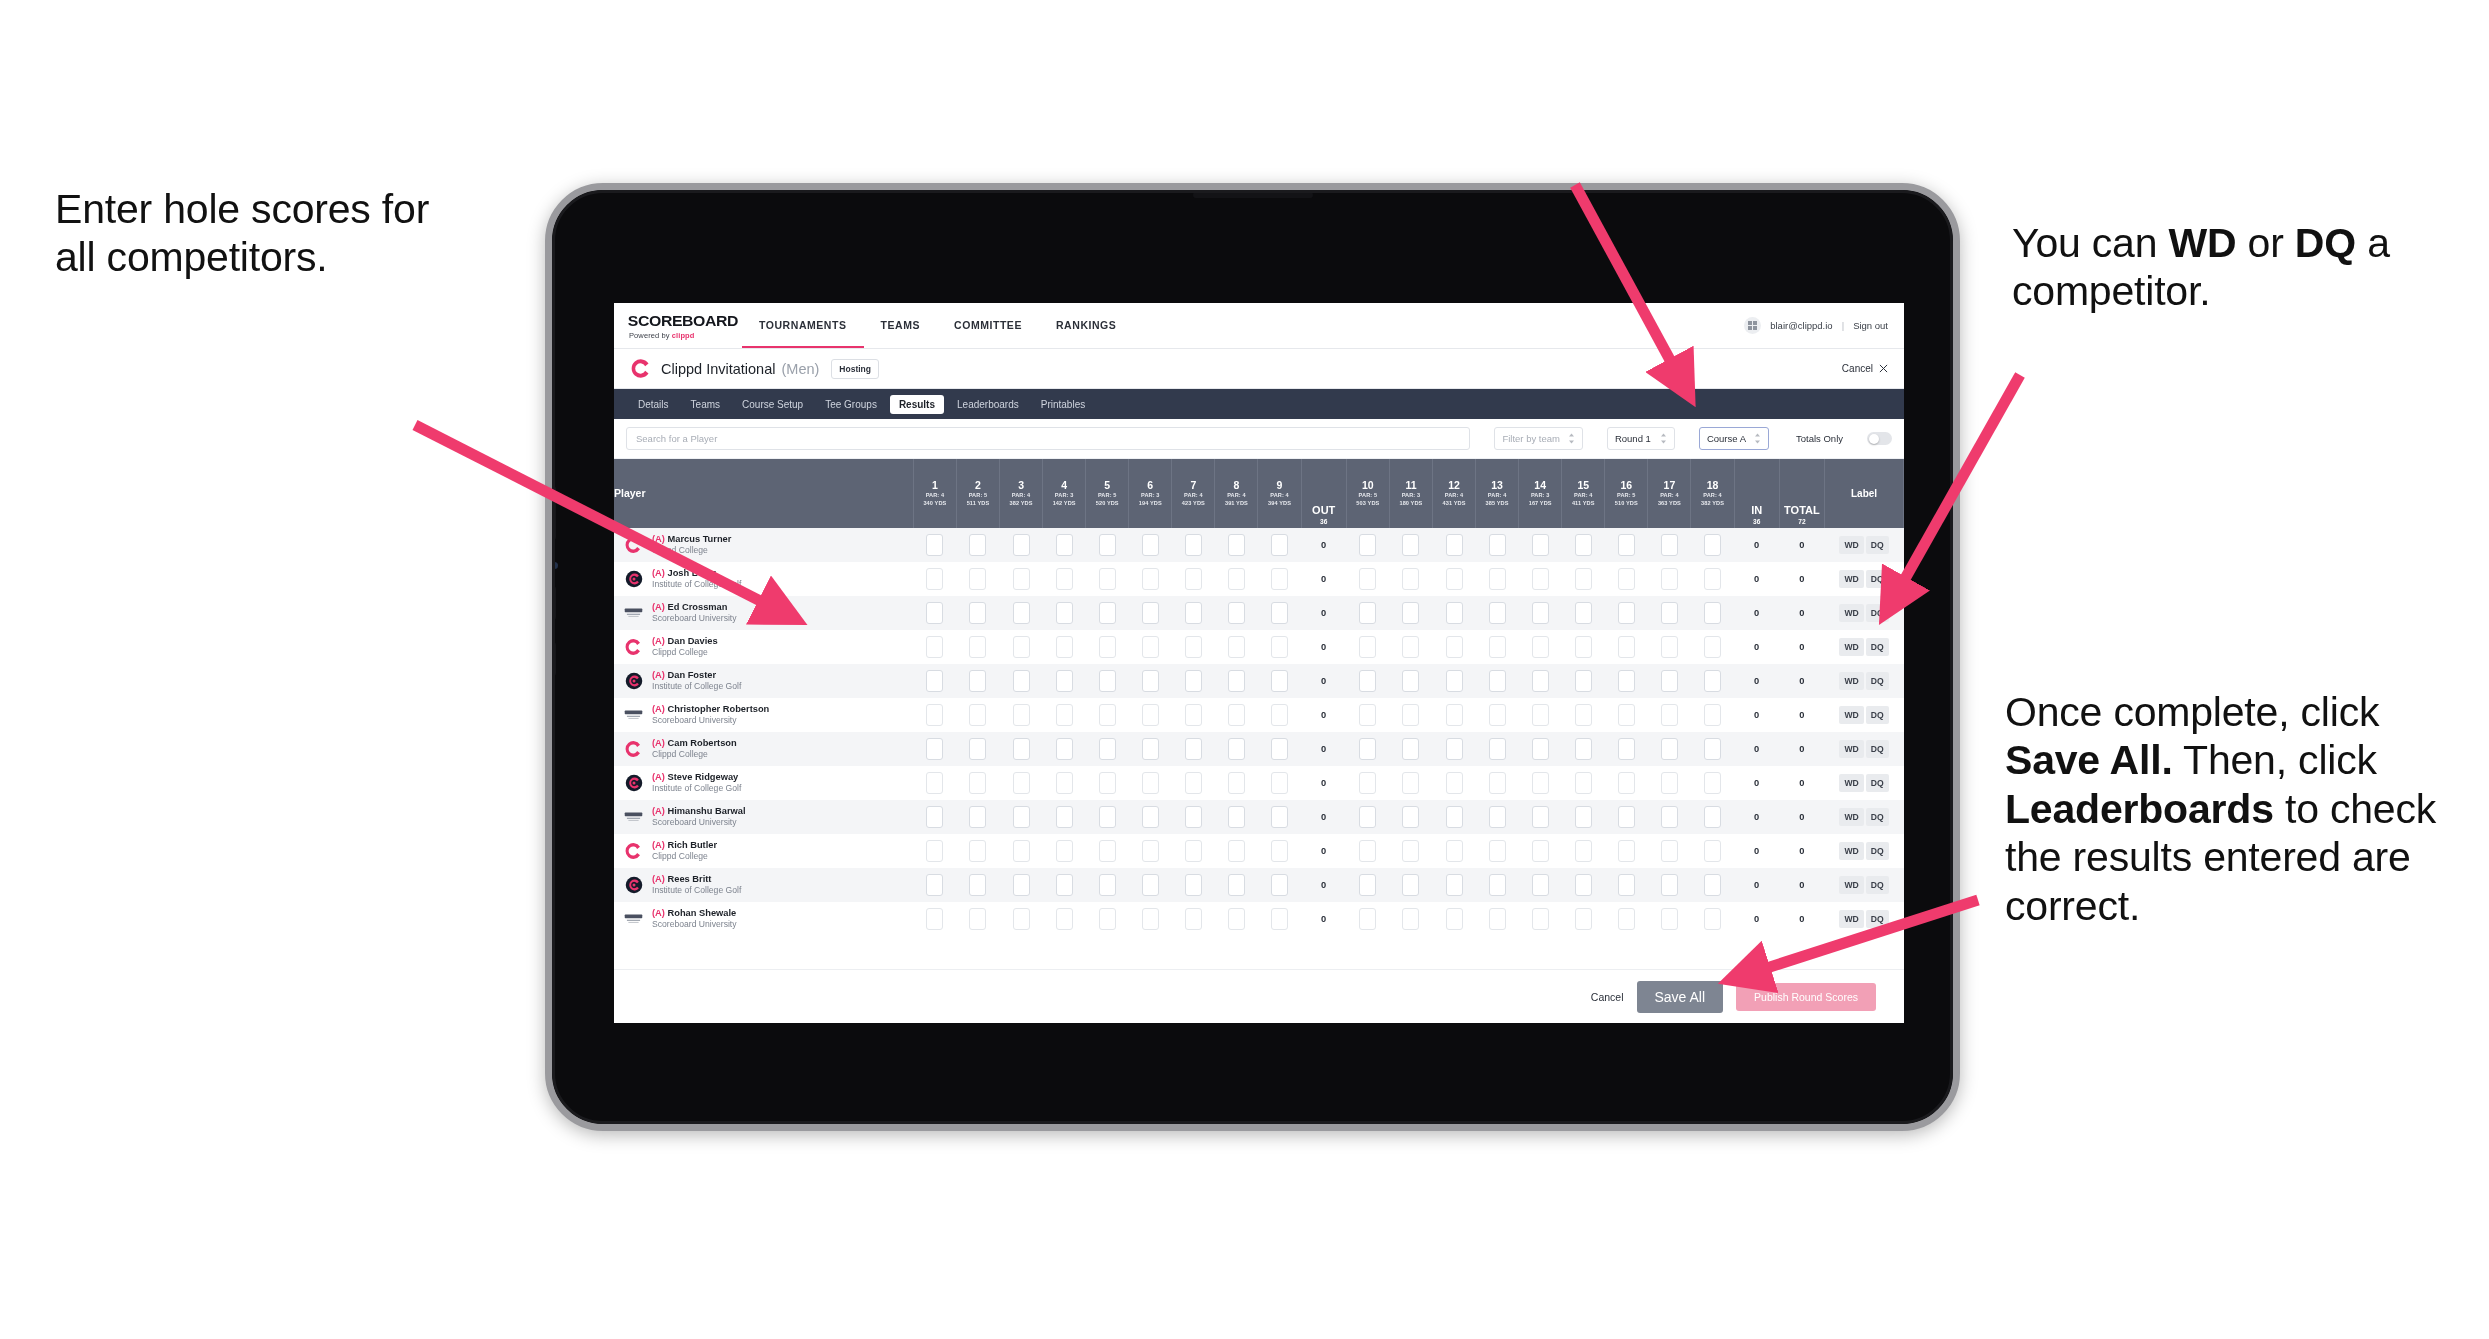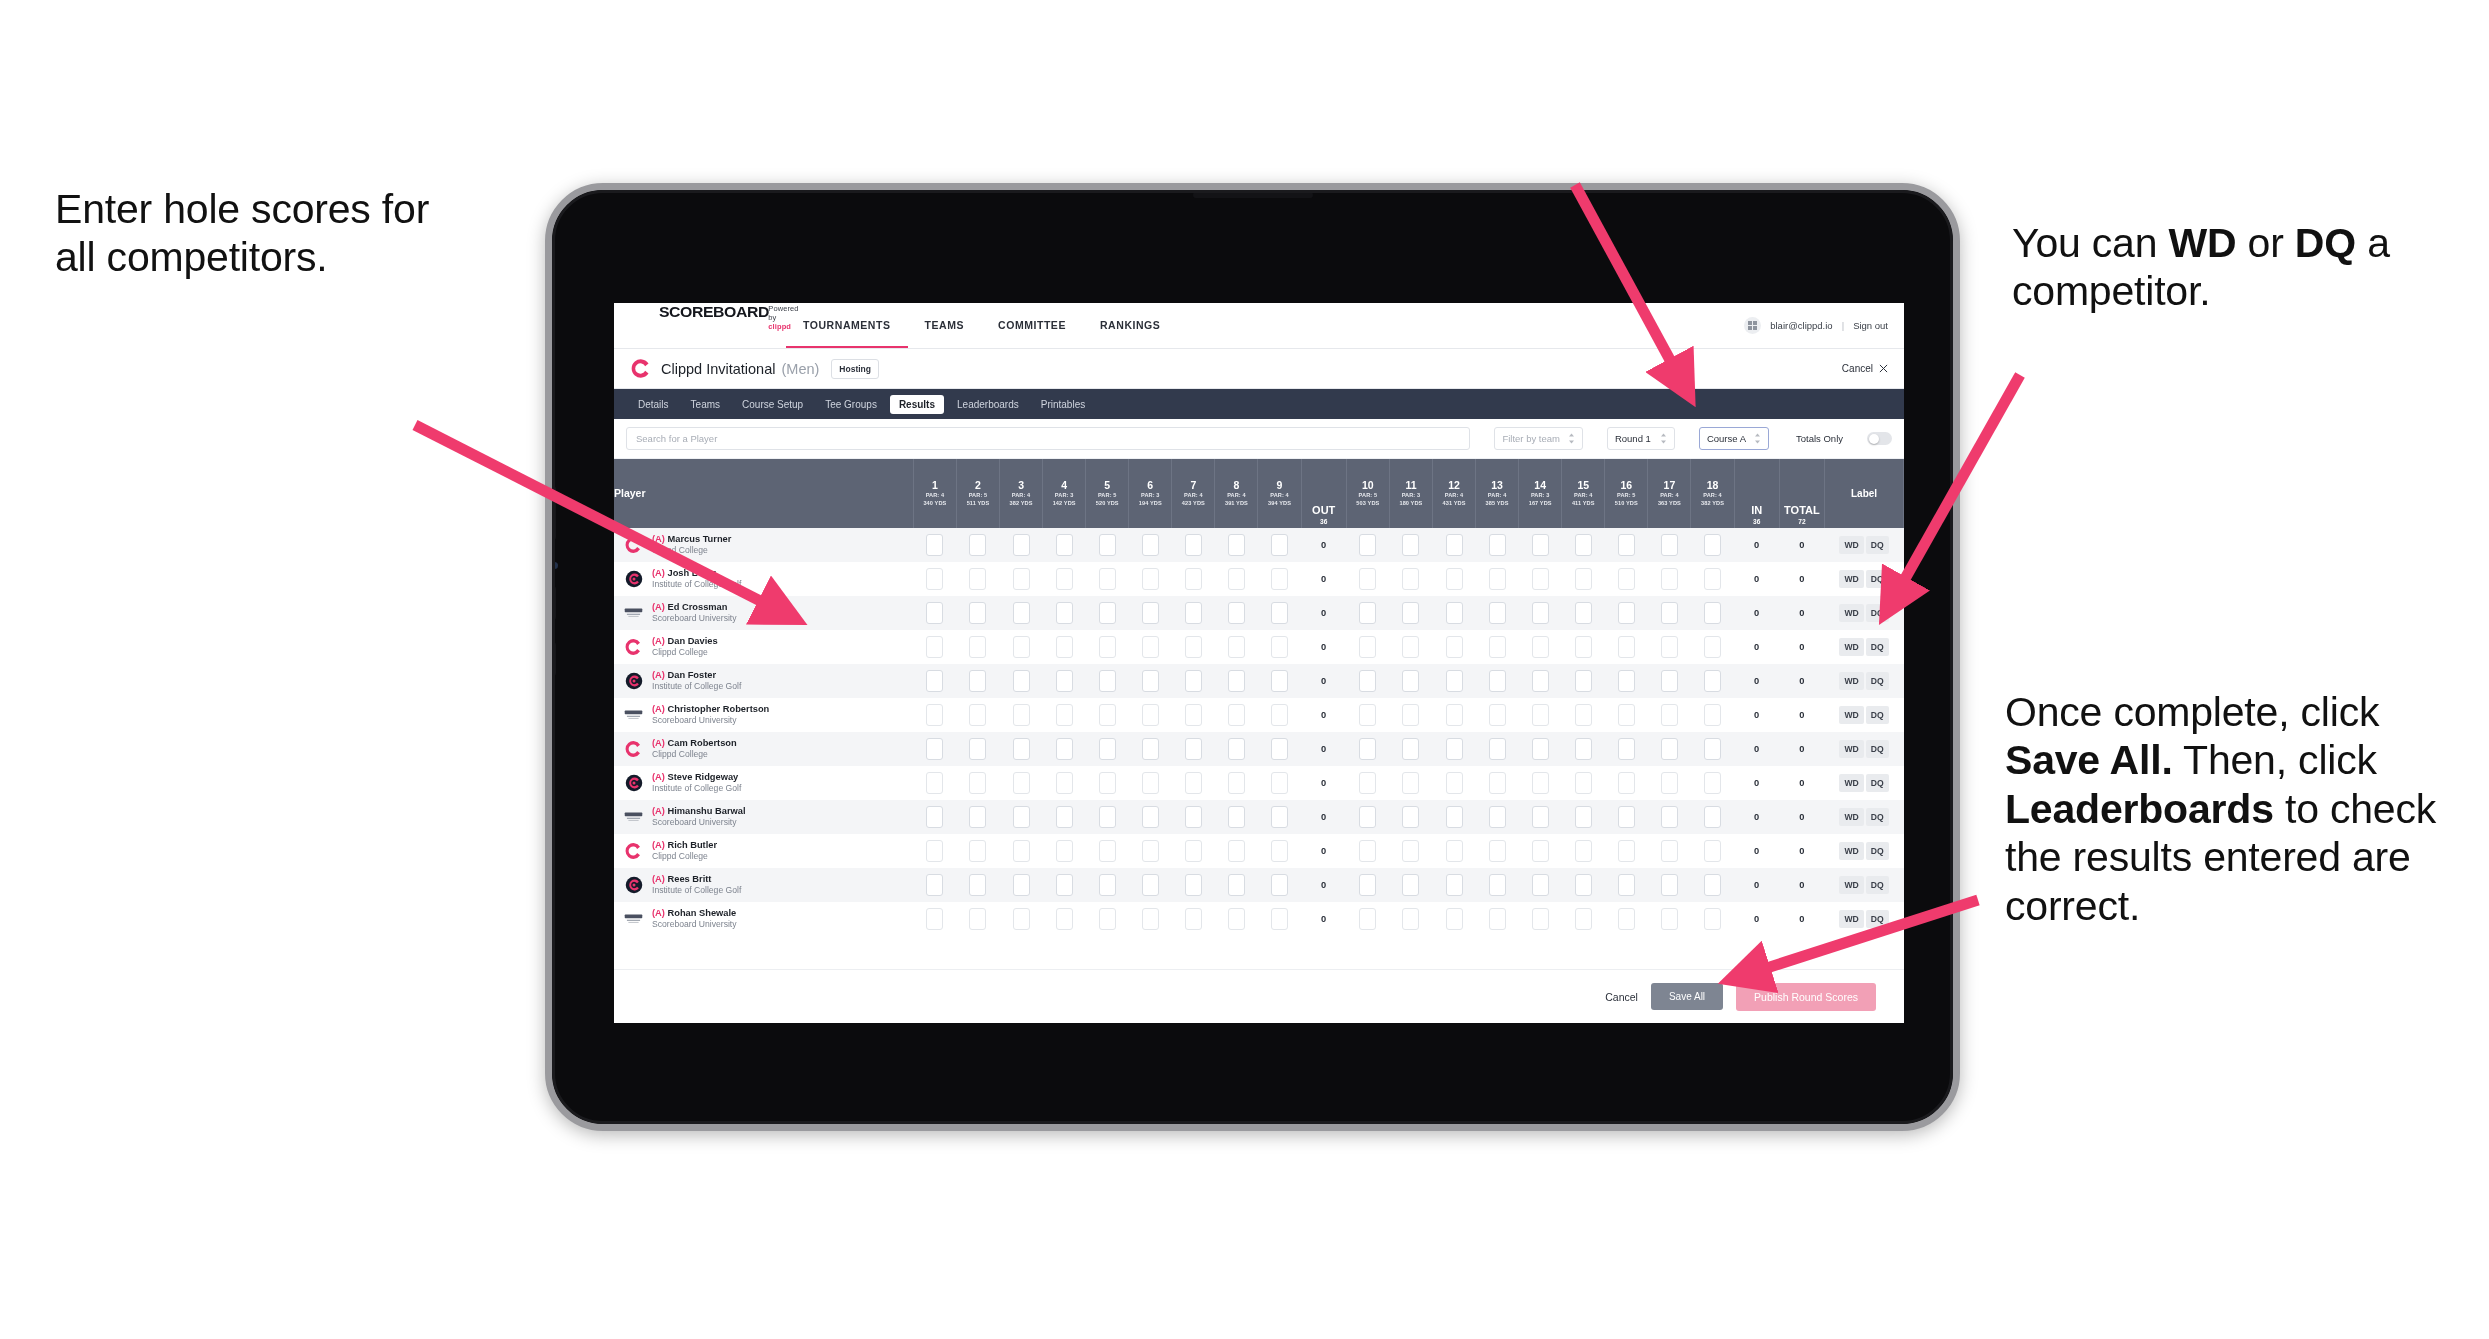--- a/index.html
+++ b/index.html
@@ -59,21 +59,21 @@
     background: #ffffff;
     overflow: hidden;
     display: flex; flex-direction: column;
   }
 
   
   .topnav {
     height: 46px; background:#fff; display:flex; align-items:stretch;
     border-bottom:1px solid #e6e8ec; flex:0 0 auto;
   }
-  .brand { width:128px; display:flex; flex-direction:row; justify-content:center; padding-left:15px;margin-left:44px; }
+  .brand { width:128px; display:flex; flex-direction:column; justify-content:center; padding-left:15px; }
   .brand .b1 {
     font-family:"Liberation Sans", sans-serif;
     font-weight:700; font-size:15.5px; letter-spacing:-0.4px; color:#14161c;
     transform:scaleX(1.02);
   }
   .brand .b2 { font-size:7.5px; color:#3b3f48; margin-top:1px; letter-spacing:.1px;}
   .brand .b2 em { font-style:normal; color:#e8336d; font-weight:700; }
   .topnav-items { display:flex; align-items:stretch; }
   .tn-item {
     display:flex; align-items:center; padding:0 17px;
@@ -182,21 +182,21 @@
     border:none; border-radius:2px; padding:5px 5px; cursor:pointer; line-height:1;
   }
 
   
   .footer {
     height:54px; background:#fff; border-top:1px solid #eceef1;
     display:flex; align-items:center; justify-content:flex-end; gap:13px; padding:0 28px; flex:0 0 auto;
   }
   .btn-cancel { font-size:10.5px; color:#2b303a; background:none; border:none; cursor:pointer; font-family:"Liberation Sans", sans-serif;}
   .btn-save {
-    font-size:10px; color:#fff; background:#7e8592; border:none; border-radius:3px;
+    font-size:14px; color:#fff; background:#7e8592; border:none; border-radius:3px;
     padding:8px 18px; cursor:pointer; font-family:"Liberation Sans", sans-serif;
   }
   .btn-publish {
     font-size:10.5px; color:#fff; background:#f2a0b6; border:none; border-radius:3px;
     padding:8px 18px; cursor:pointer; font-family:"Liberation Sans", sans-serif;
   }
   .spacerrow { height:26px; background:#fff; }
 </style>
 </head>
 <body>

